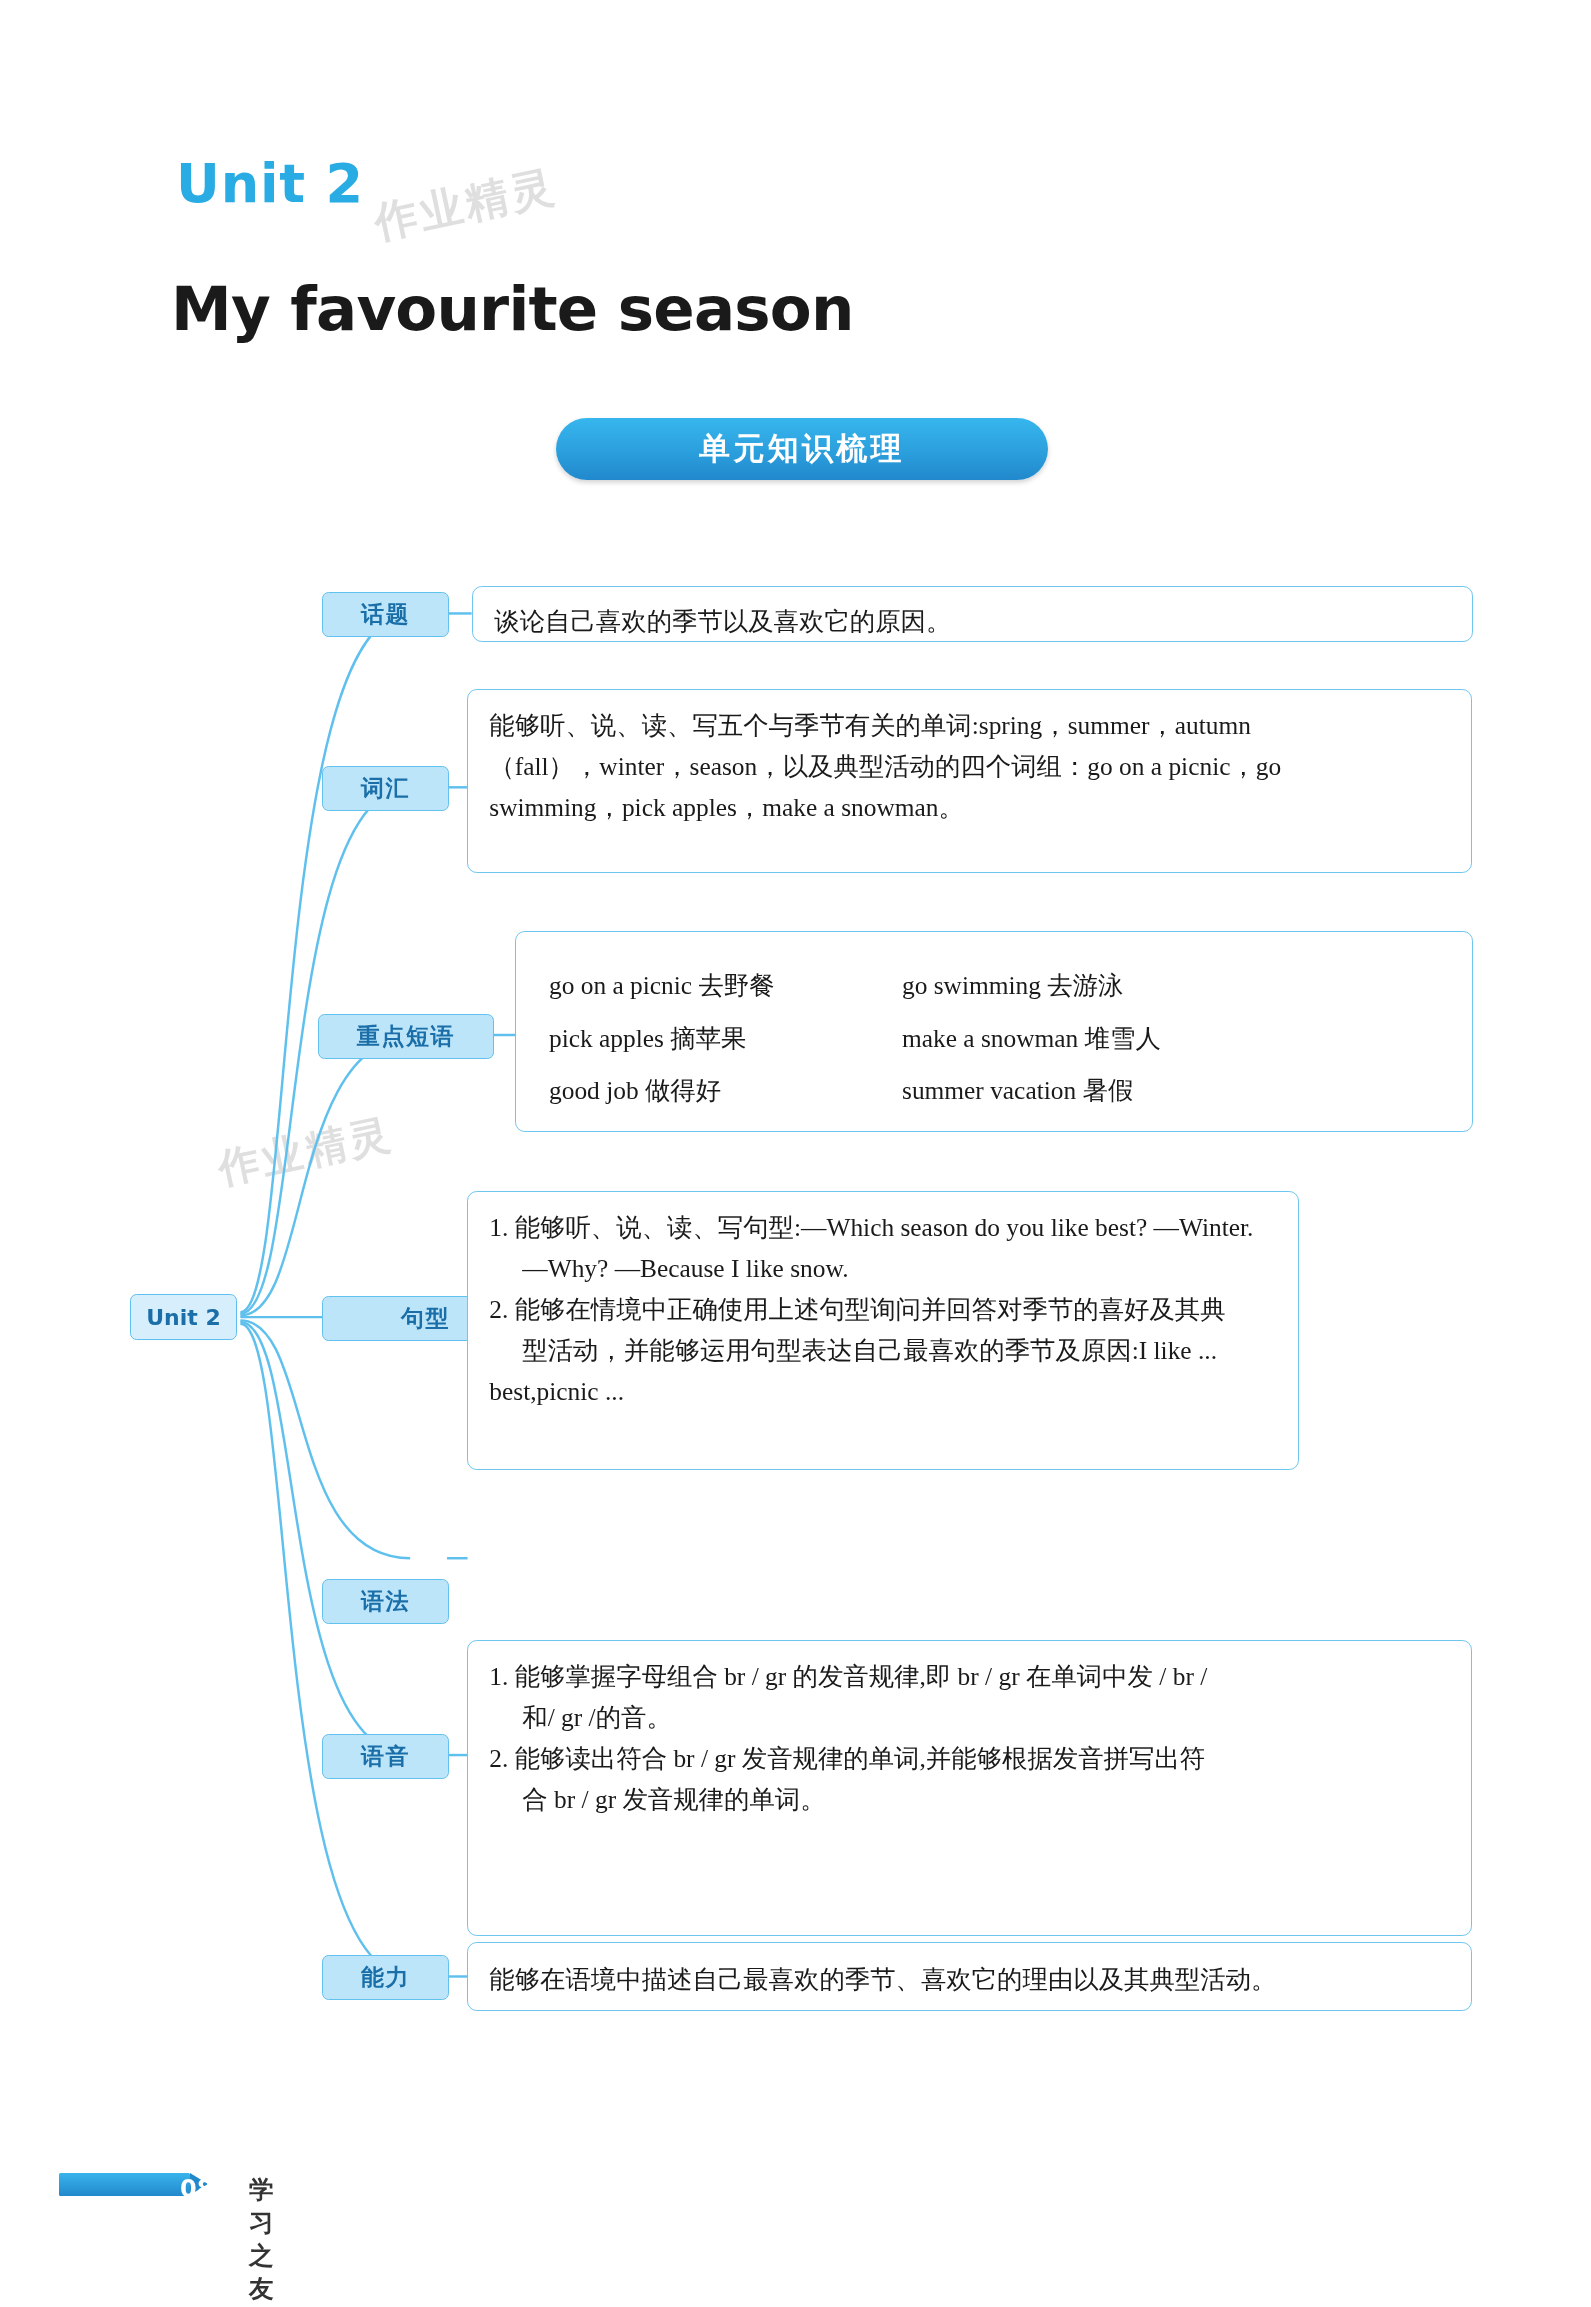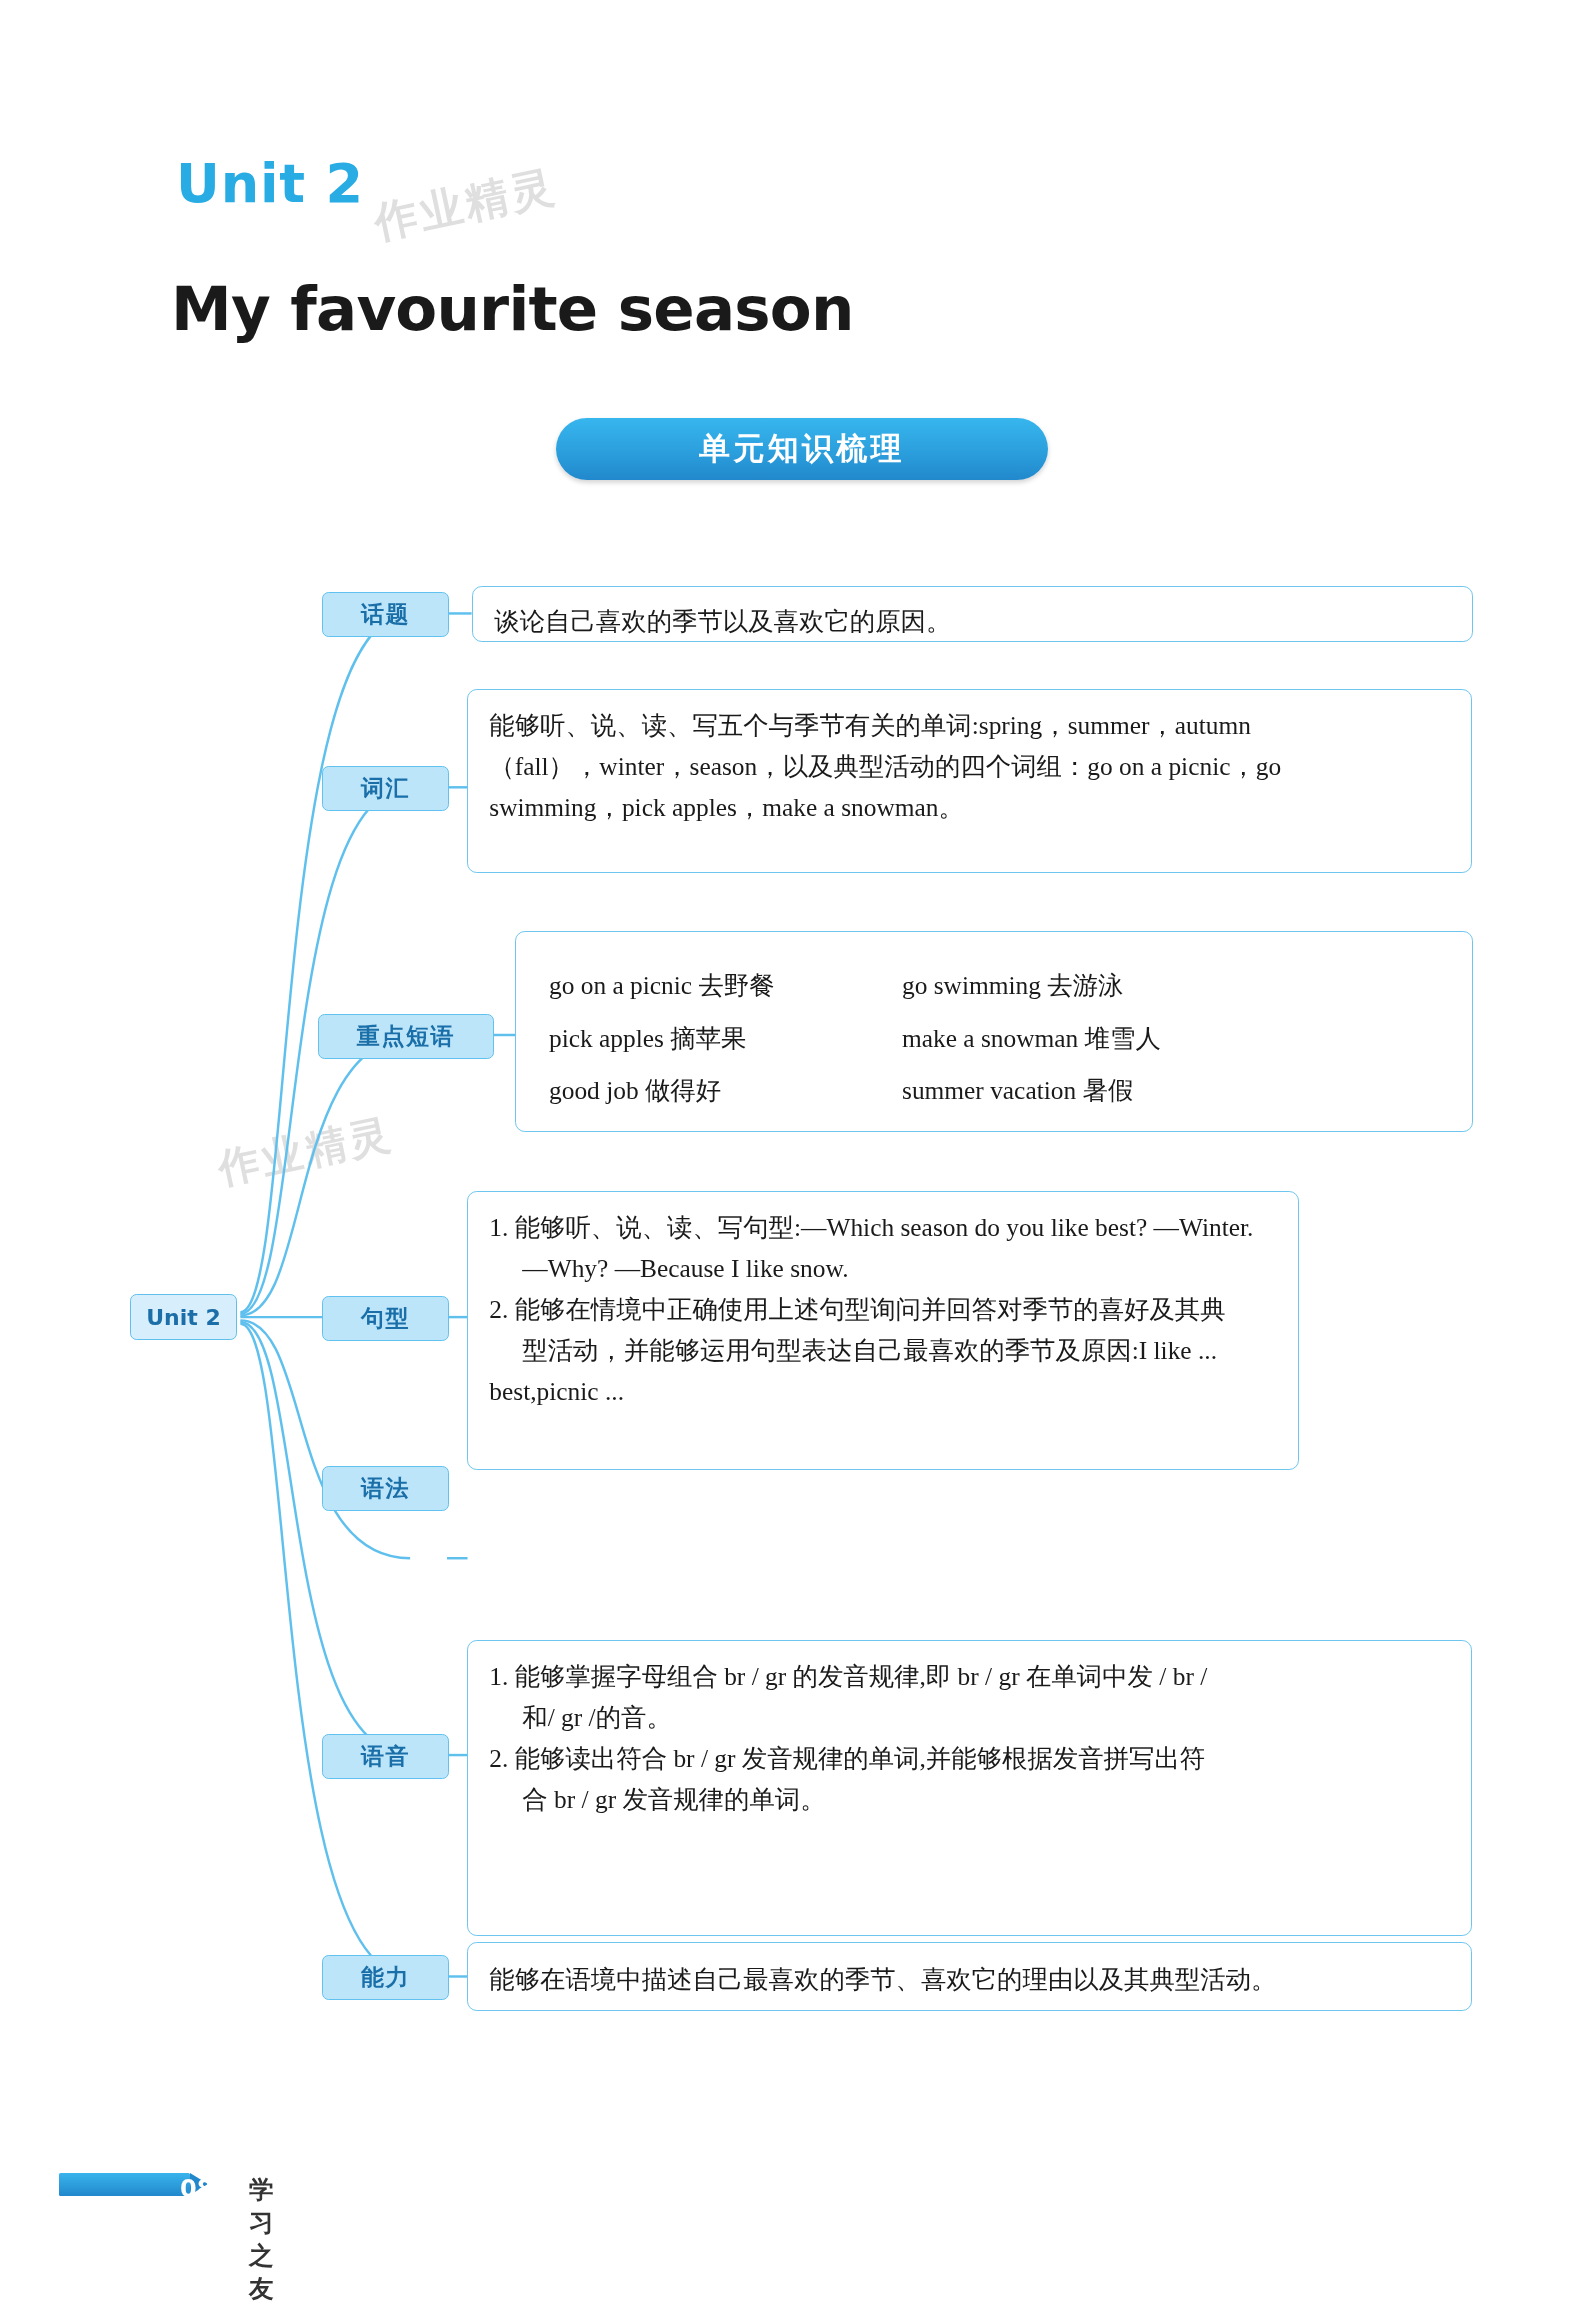--- a/index.html
+++ b/index.html
@@ -244,30 +244,30 @@
     <div class="phrase-grid">
       <span>go on a picnic 去野餐</span>
       <span>go swimming 去游泳</span>
       <span>pick apples 摘苹果</span>
       <span>make a snowman 堆雪人</span>
       <span>good job 做得好</span>
       <span>summer vacation 暑假</span>
     </div>
   </div>
 
-  <div class="tag" style="left:322px; top:1296px; width:125px;">句型</div>
+  <div class="tag" style="left:322px; top:1296px; width:125px;padding-left:40px;">句型</div>
   <div class="box" style="left:467px; top:1191px; width:832px; height:279px;">
     <p>1. 能够听、说、读、写句型:—Which season do you like best?  —Winter.</p>
     <p class="indent">—Why?  —Because I like snow.</p>
     <p>2. 能够在情境中正确使用上述句型询问并回答对季节的喜好及其典</p>
     <p class="indent">型活动，并能够运用句型表达自己最喜欢的季节及原因:I like ...</p>
     <p>best,picnic ...</p>
   </div>
 
-  <div class="tag" style="left:322px; top:1466px; width:125px;">语法</div>
+  <div class="tag" style="left:322px; top:1579px; width:125px;">语法</div>
 
   <div class="tag" style="left:322px; top:1734px; width:125px;">语音</div>
   <div class="box" style="left:467px; top:1640px; width:1005px; height:296px;">
     <p>1. 能够掌握字母组合 br / gr 的发音规律,即 br / gr 在单词中发 / br /</p>
     <p class="indent">和/ gr /的音。</p>
     <p>2. 能够读出符合 br / gr 发音规律的单词,并能够根据发音拼写出符</p>
     <p class="indent">合 br / gr 发音规律的单词。</p>
   </div>
 
   <div class="tag" style="left:322px; top:1955px; width:125px;">能力</div>

